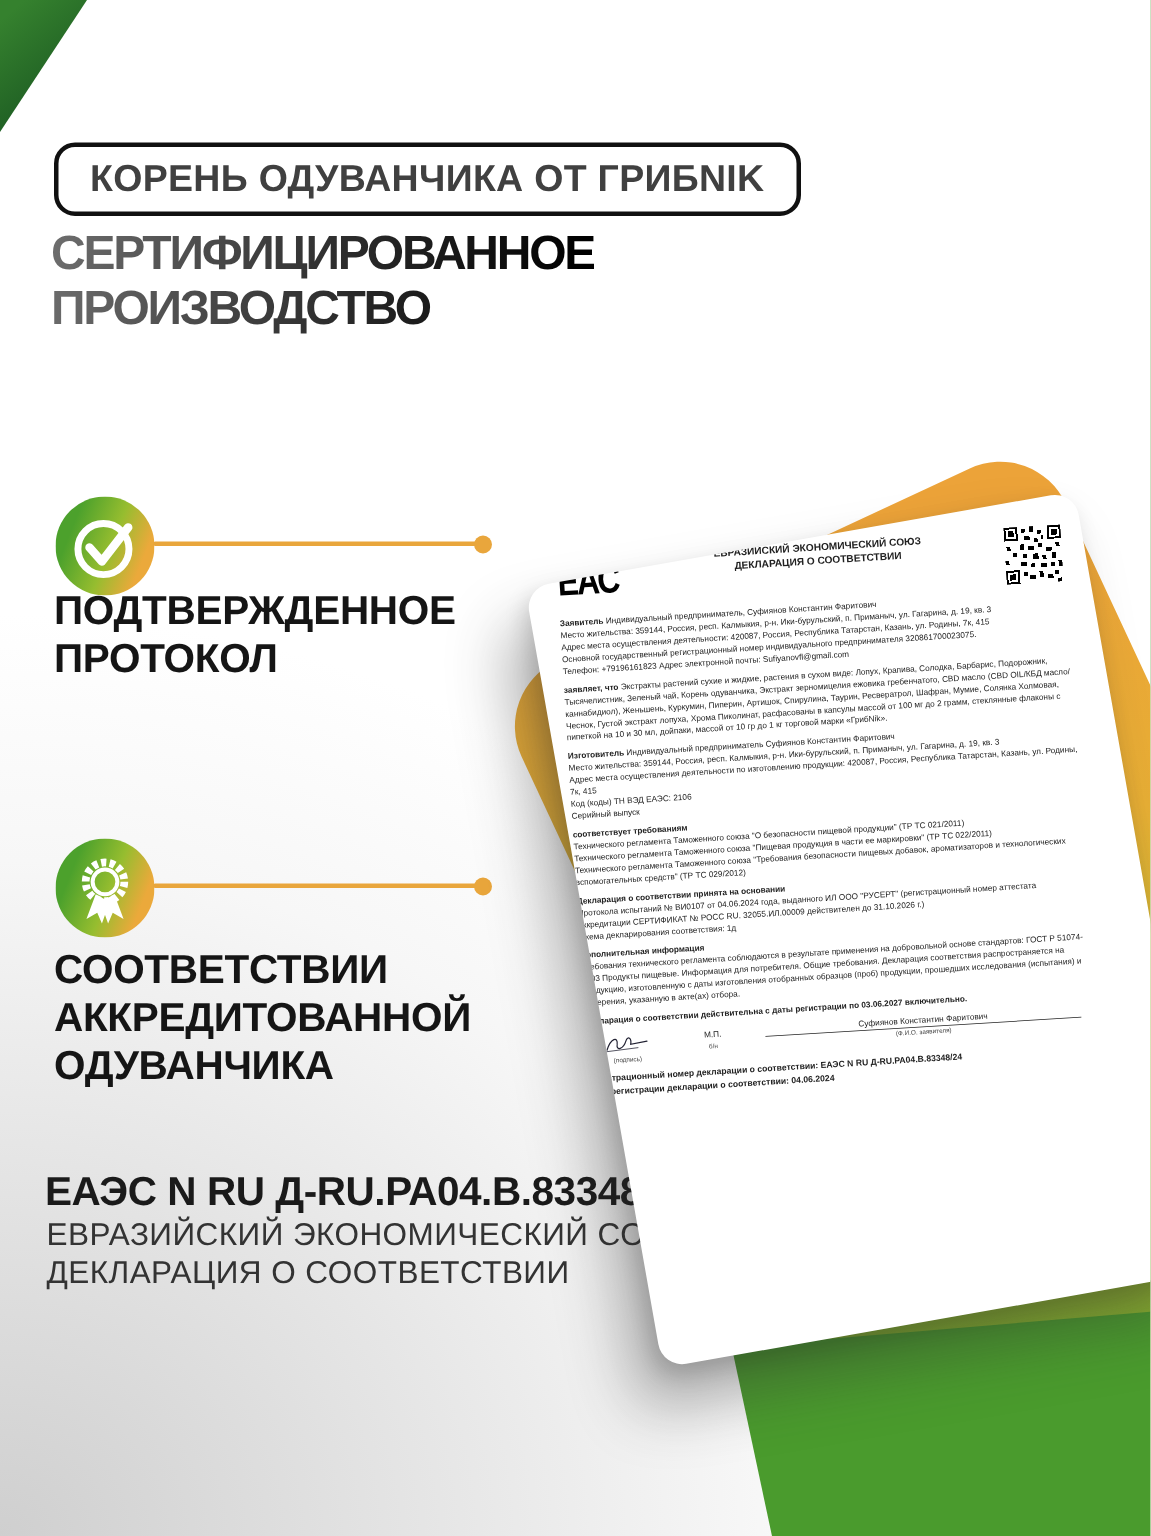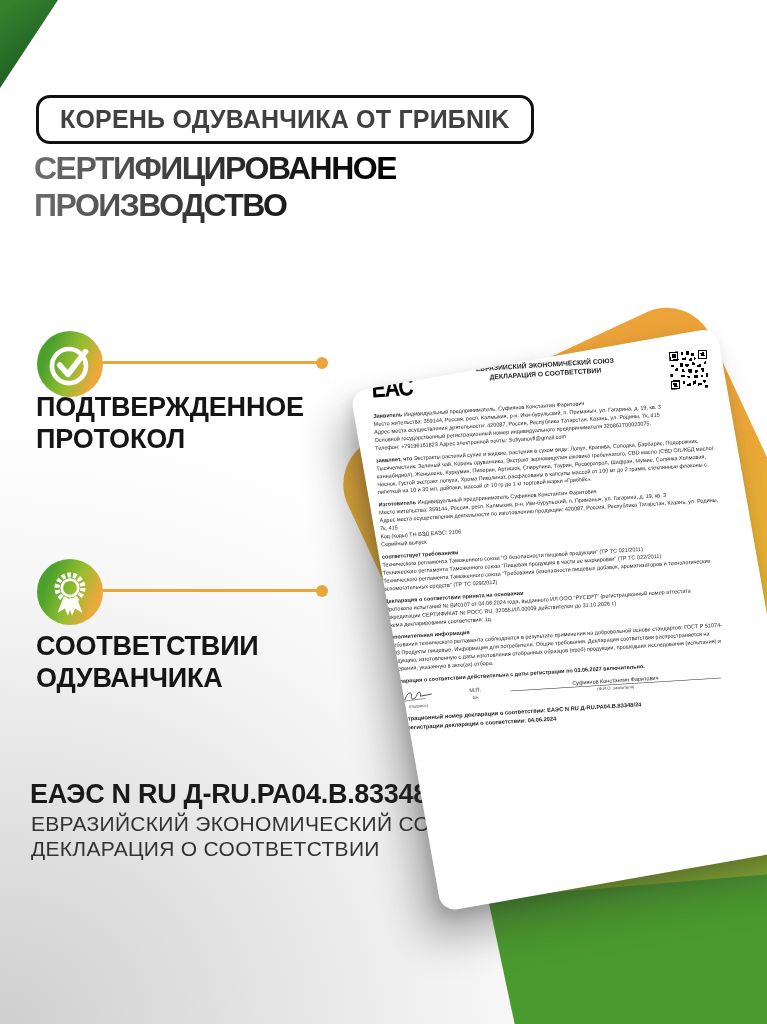--- a/index.html
+++ b/index.html
@@ -105,20 +105,21 @@
     <circle cx="32" cy="32" r="32" fill="url(#g2)"></circle>
     <path d="M26 36 L20 52 L27 48 L30 55 L35 41 Z" fill="#fff"></path>
     <path d="M38 36 L44 52 L37 48 L34 55 L29 41 Z" fill="#fff"></path>
     <circle cx="32" cy="28" r="12.5" fill="none" stroke="#fff" stroke-width="5" stroke-dasharray="3.4 2.2"></circle>
     <circle cx="32" cy="28" r="8" fill="none" stroke="#fff" stroke-width="2.6"></circle>
   </svg>
   <div class="connector line2"></div>
   <div class="dot dot2"></div>
   <div class="feat-label label2">
     <div>СООТВЕТСТВИИ</div>
+    <div>АККРЕДИТОВАННОЙ</div>
     <div>ОДУВАНЧИКА</div>
   </div>
 
   <div class="footer-num">ЕАЭС N RU Д-RU.РА04.В.83348/24</div>
   <div class="footer-sub">
     <div>ЕВРАЗИЙСКИЙ ЭКОНОМИЧЕСКИЙ СОЮЗ</div>
     <div>ДЕКЛАРАЦИЯ О СООТВЕТСТВИИ</div>
   </div>
 
   <div class="paper">

